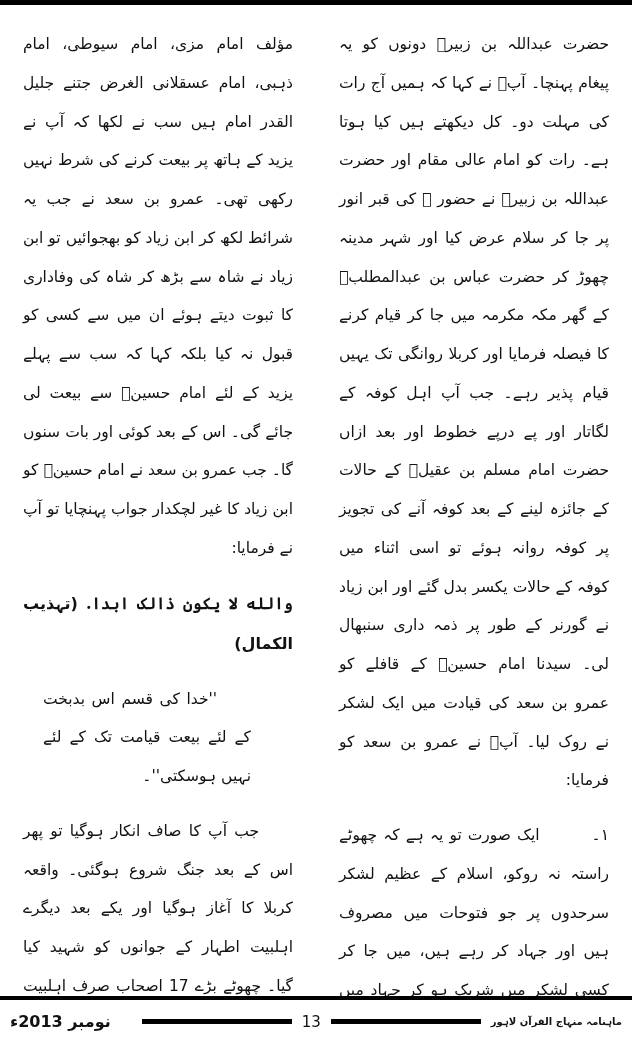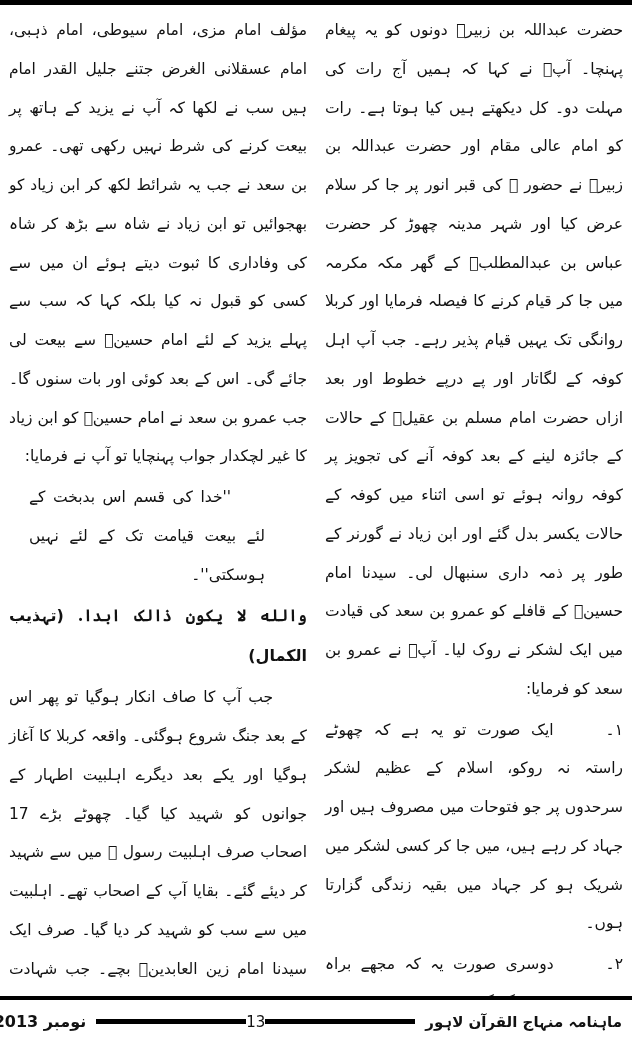--- a/index.html
+++ b/index.html
@@ -30,21 +30,21 @@
     padding: 2px 7px 0 7px;
     overflow: hidden;
   }
   .col {
     flex: 1 1 0;
     min-width: 0;
     font-size: 15.5px;
     line-height: 2.5;
     text-align: justify;
   }
-  .para { margin: 2px; }
+  .para { margin: 16px; }
   .para.indent { text-indent: 34px; }
   .para.indent-lg { text-indent: 55px; }
   .li .marker {
     display: inline-block;
     margin-left: 52px; 
   }
   .arabic-line {
     font-family: "DejaVu Serif", serif;
     font-weight: 700;
     font-size: 16px;
@@ -65,29 +65,29 @@
     background: #000;
   }
   .footer-row {
     display: flex;
     align-items: center;
     padding: 12px 10px 0 10px;
     gap: 10px;
   }
   .magazine-name {
     font-weight: 700;
-    font-size: 15px;
+    font-size: 10px;
     white-space: nowrap;
   }
   .page-center {
     flex: 1 1 auto;
     display: flex;
     align-items: center;
     justify-content: flex-start;
-    gap: 0;
+    gap: 10px;
   }
   .seg {
     height: 5px;
     background: #000;
     flex: 0 0 150px;
   }
   .page-number {
     font-size: 15px;
     font-weight: 500;
     direction: ltr;
@@ -107,22 +107,22 @@
 
   <div class="col">
     <p class="para">حضرت عبداللہ بن زبیرؓ دونوں کو یہ پیغام پہنچا۔ آپؓ نے کہا کہ ہمیں آج رات کی مہلت دو۔ کل دیکھتے ہیں کیا ہوتا ہے۔ رات کو امام عالی مقام اور حضرت عبداللہ بن زبیرؓ نے حضور ﷺ کی قبر انور پر جا کر سلام عرض کیا اور شہر مدینہ چھوڑ کر حضرت عباس بن عبدالمطلبؓ کے گھر مکہ مکرمہ میں جا کر قیام کرنے کا فیصلہ فرمایا اور کربلا روانگی تک یہیں قیام پذیر رہے۔ جب آپ اہل کوفہ کے لگاتار اور پے درپے خطوط اور بعد ازاں حضرت امام مسلم بن عقیلؓ کے حالات کے جائزہ لینے کے بعد کوفہ آنے کی تجویز پر کوفہ روانہ ہوئے تو اسی اثناء میں کوفہ کے حالات یکسر بدل گئے اور ابن زیاد نے گورنر کے طور پر ذمہ داری سنبھال لی۔ سیدنا امام حسینؓ کے قافلے کو عمرو بن سعد کی قیادت میں ایک لشکر نے روک لیا۔ آپؓ نے عمرو بن سعد کو فرمایا:</p>
     <p class="para li"><span class="marker">۱۔</span><span>ایک صورت تو یہ ہے کہ چھوٹے راستہ نہ روکو، اسلام کے عظیم لشکر سرحدوں پر جو فتوحات میں مصروف ہیں اور جہاد کر رہے ہیں، میں جا کر کسی لشکر میں شریک ہو کر جہاد میں بقیہ زندگی گزارتا ہوں۔</span></p>
     <p class="para li"><span class="marker">۲۔</span><span>دوسری صورت یہ کہ مجھے براہ راست یزید سے گفتگو کرنے دو، میں اس سے پوچھوں گا کہ وہ کس بنیاد پر بیعت کا مطالبہ کرتا ہے۔</span></p>
 
   </div>
 
   <div class="col">
     <p class="para">مؤلف امام مزی، امام سیوطی، امام ذہبی، امام عسقلانی الغرض جتنے جلیل القدر امام ہیں سب نے لکھا کہ آپ نے یزید کے ہاتھ پر بیعت کرنے کی شرط نہیں رکھی تھی۔ عمرو بن سعد نے جب یہ شرائط لکھ کر ابن زیاد کو بھجوائیں تو ابن زیاد نے شاہ سے بڑھ کر شاہ کی وفاداری کا ثبوت دیتے ہوئے ان میں سے کسی کو قبول نہ کیا بلکہ کہا کہ سب سے پہلے یزید کے لئے امام حسینؓ سے بیعت لی جائے گی۔ اس کے بعد کوئی اور بات سنوں گا۔ جب عمرو بن سعد نے امام حسینؓ کو ابن زیاد کا غیر لچکدار جواب پہنچایا تو آپ نے فرمایا:</p>
+    <p class="para arabic-line"><span>والله لا يكون ذالک ابدا.</span> <span class="ref">(تہذیب الکمال)</span></p>
     <p class="para quote-block indent">''خدا کی قسم اس بدبخت کے لئے بیعت قیامت تک کے لئے نہیں ہوسکتی''۔</p>
-    <p class="para arabic-line"><span>والله لا يكون ذالک ابدا.</span> <span class="ref">(تہذیب الکمال)</span></p>
     <p class="para indent">جب آپ کا صاف انکار ہوگیا تو پھر اس کے بعد جنگ شروع ہوگئی۔ واقعہ کربلا کا آغاز ہوگیا اور یکے بعد دیگرے اہلبیت اطہار کے جوانوں کو شہید کیا گیا۔ چھوٹے بڑے 17 اصحاب صرف اہلبیت رسول ﷺ میں سے شہید کر دیئے گئے۔ بقایا آپ کے اصحاب تھے۔ اہلبیت میں سے سب کو شہید کر دیا گیا۔ صرف ایک سیدنا امام زین العابدینؓ بچے۔ جب شہادت ہو چکی تو اہل بیت کے مقدس سروں کو نیزوں پر چڑھا دیا گیا اور یزید کی طرف دمشق بھیجا گیا۔ پہلے یہ قافلہ ابن زیاد کی طرف گیا۔ کوفہ کے بعد وہ قافلہ دمشق میں یزید کے پاس پہنچا تو سر انور امام عالی مقام امام حسینؓ اور دیگر مبارک سر اس بدبخت یزید کے سامنے رکھ دیئے گئے۔ امام مزی نے تہذیب الکمال میں بیان کیا ہے کہ حضرت ابوبرزہ اسلمیؓ روایت کرتے ہیں کہ جب امام عالی مقام کا سر انور اس بدبخت یزید کے سامنے رکھ دیا گیا تو یزید لعین چھڑی امام حسینؓ کے مبارک لبوں، ناک مبارک اور چہرہ مبارک پر مارتا اور یہ شعر پڑھتا تھا:</p>
 
   </div>
 
 </div>
 
 <div class="footer-wrap">
   <div class="footer-rule"></div>
   <div class="footer-row">
     <span class="magazine-name">ماہنامہ منہاج القرآن لاہور</span>

